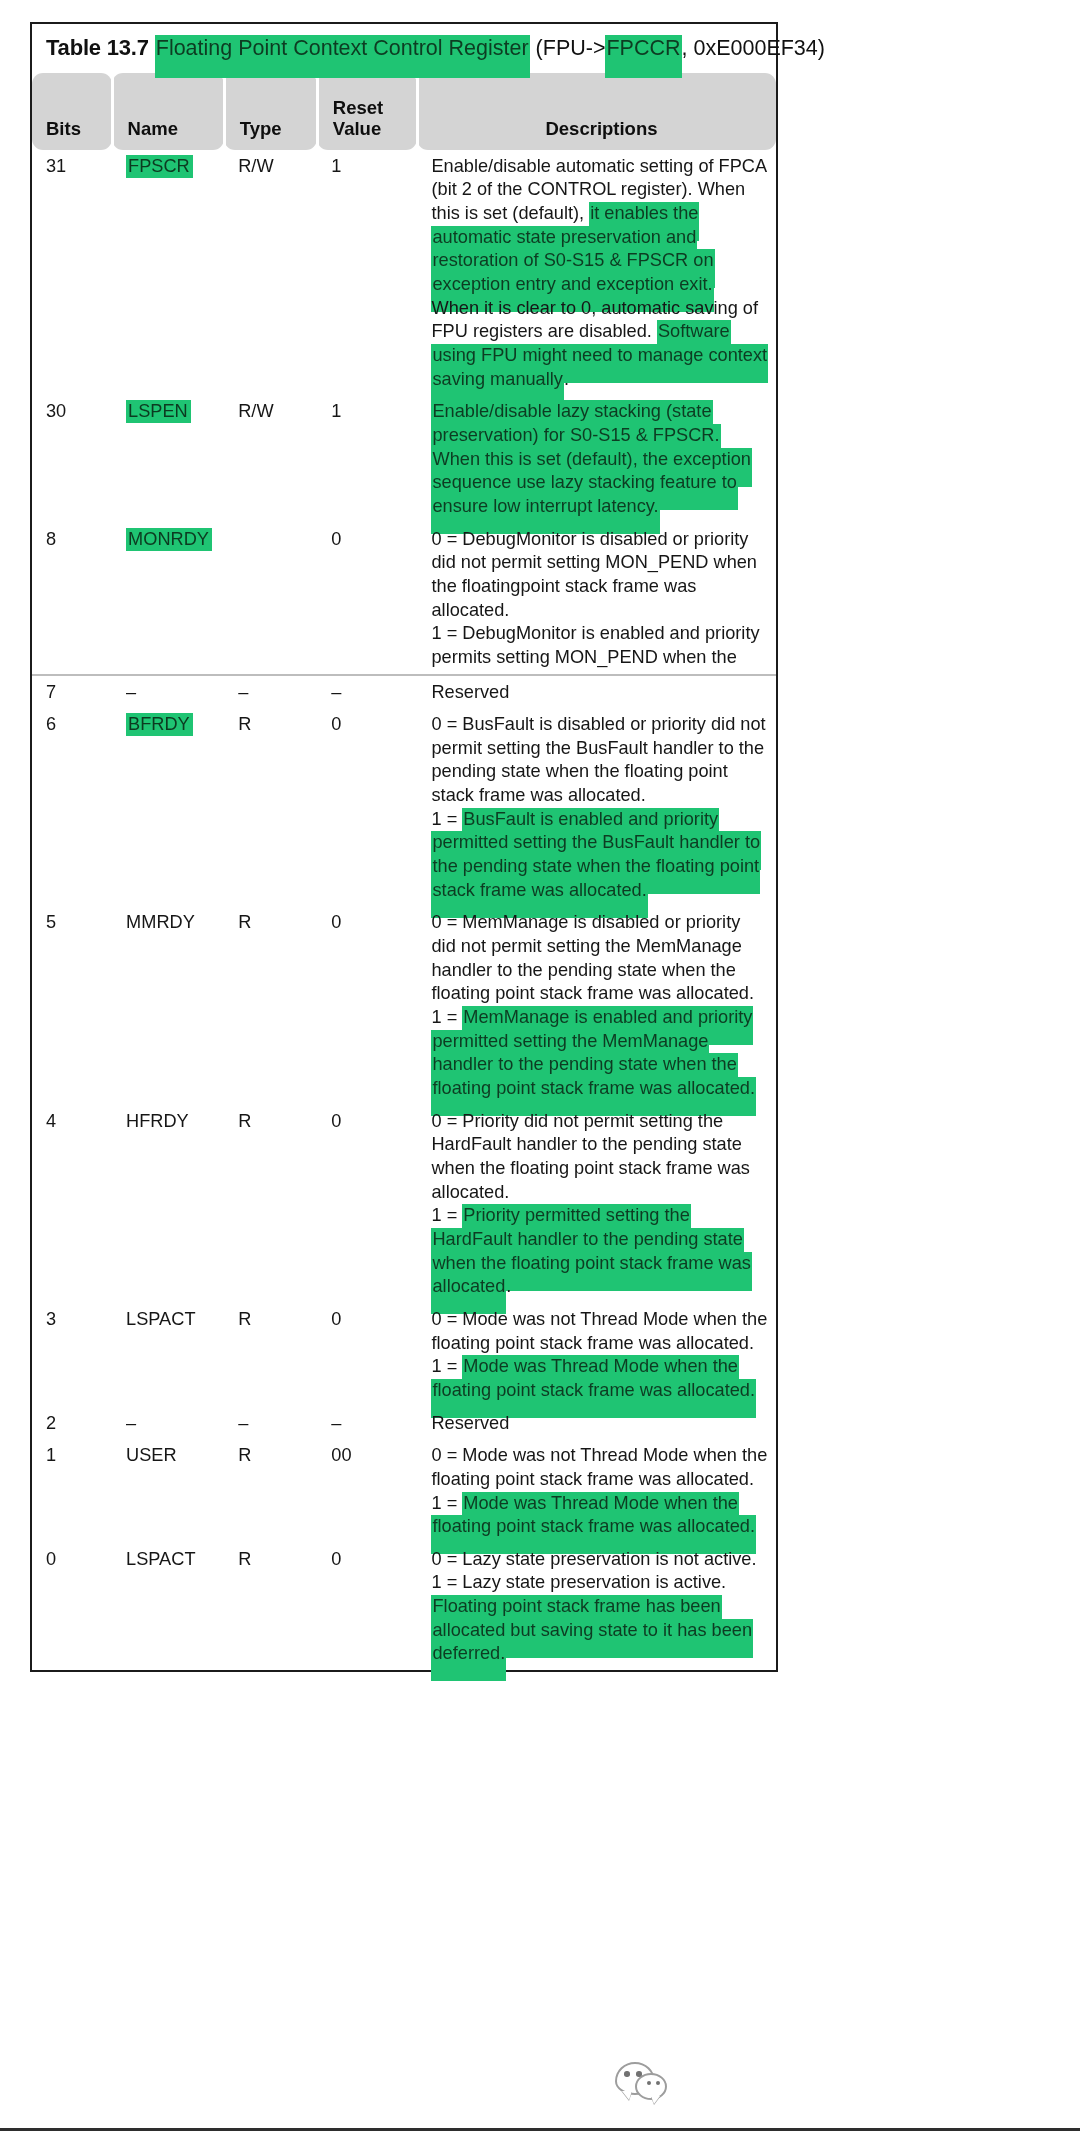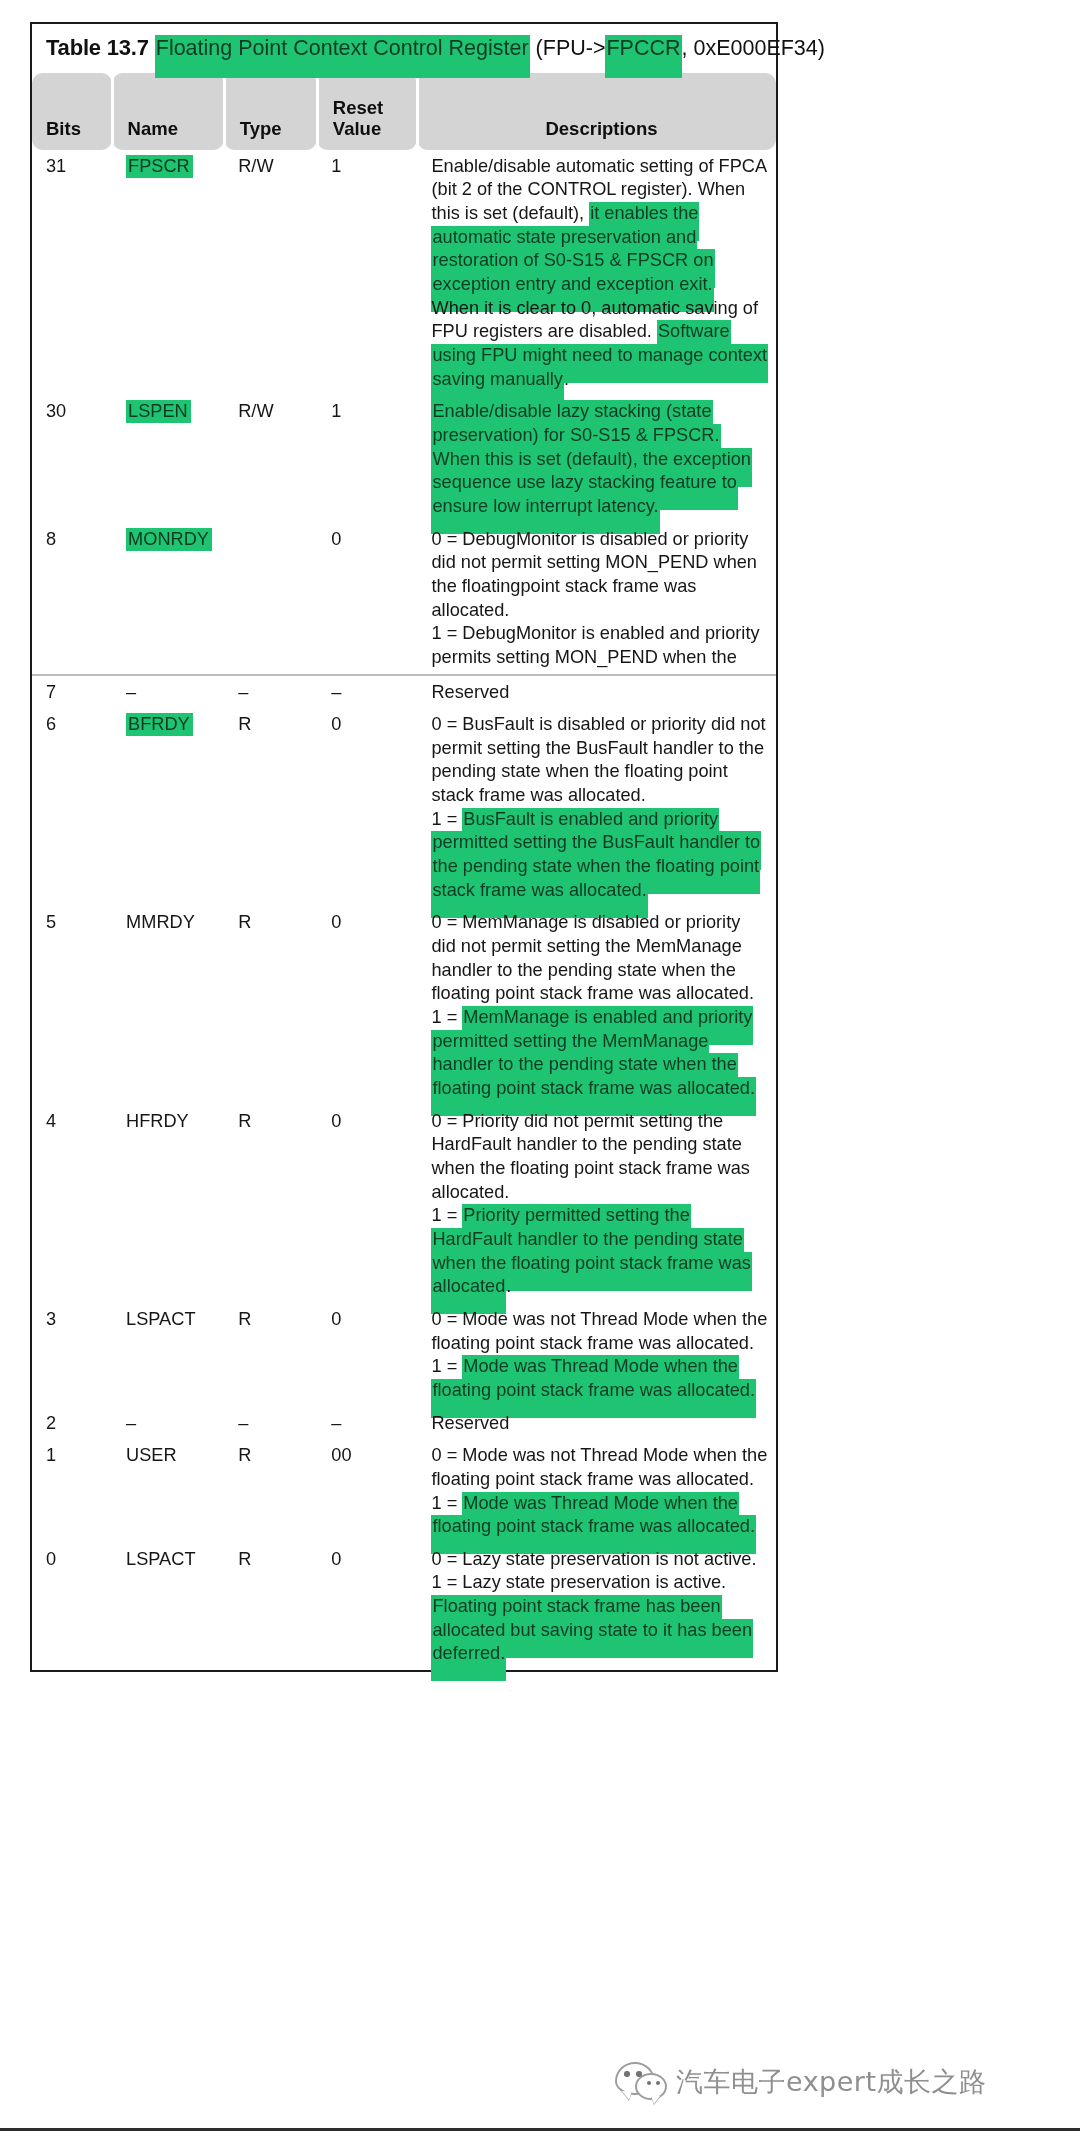--- a/index.html
+++ b/index.html
@@ -288,17 +288,16 @@
 
   <div class="watermark">
     <div class="wm-icon">
       <div class="b1"></div>
       <div class="b2"></div>
       <div class="e e1"></div>
         <div class="e e2"></div>
       <div class="e e3"></div>
         <div class="e e4"></div>
     </div>
-    <div class="wm-text">汽车电子expert成长之路</div>
   </div>
 
   <div class="bottom-rule"></div>
 </div>
 
 </body></html>

